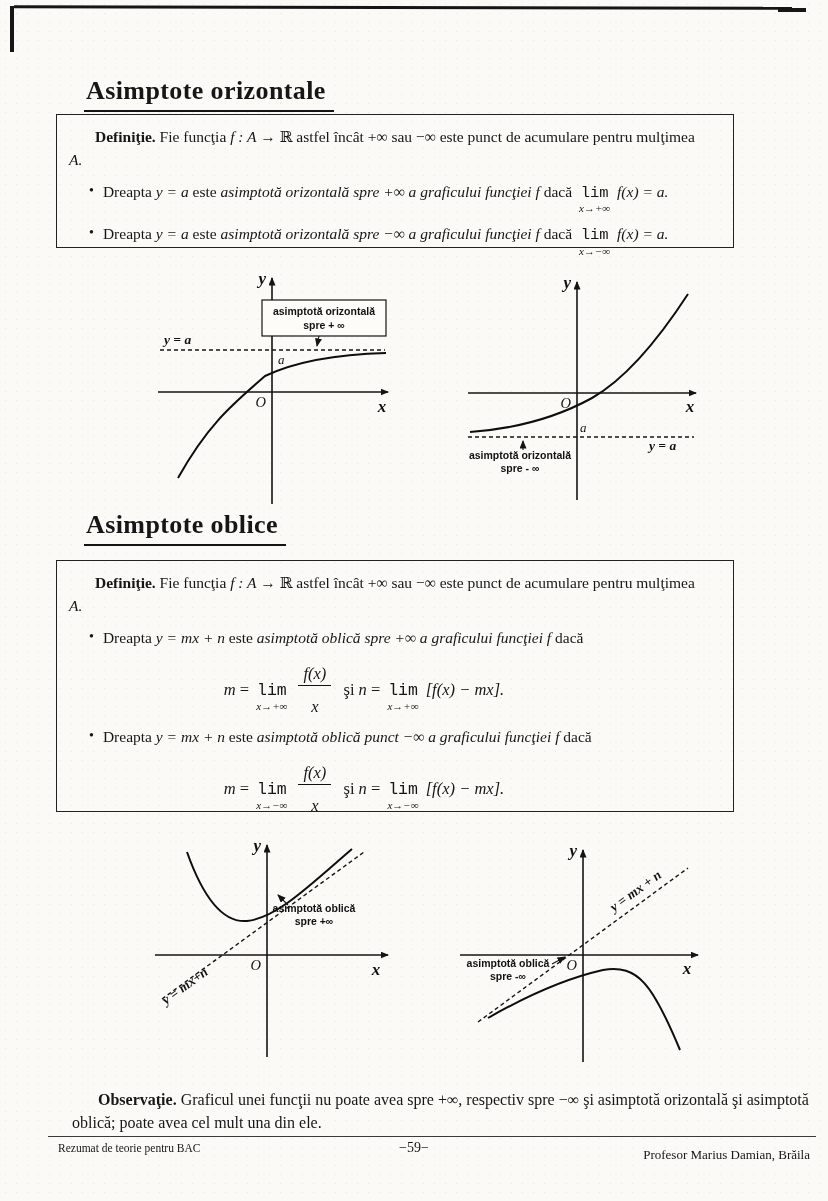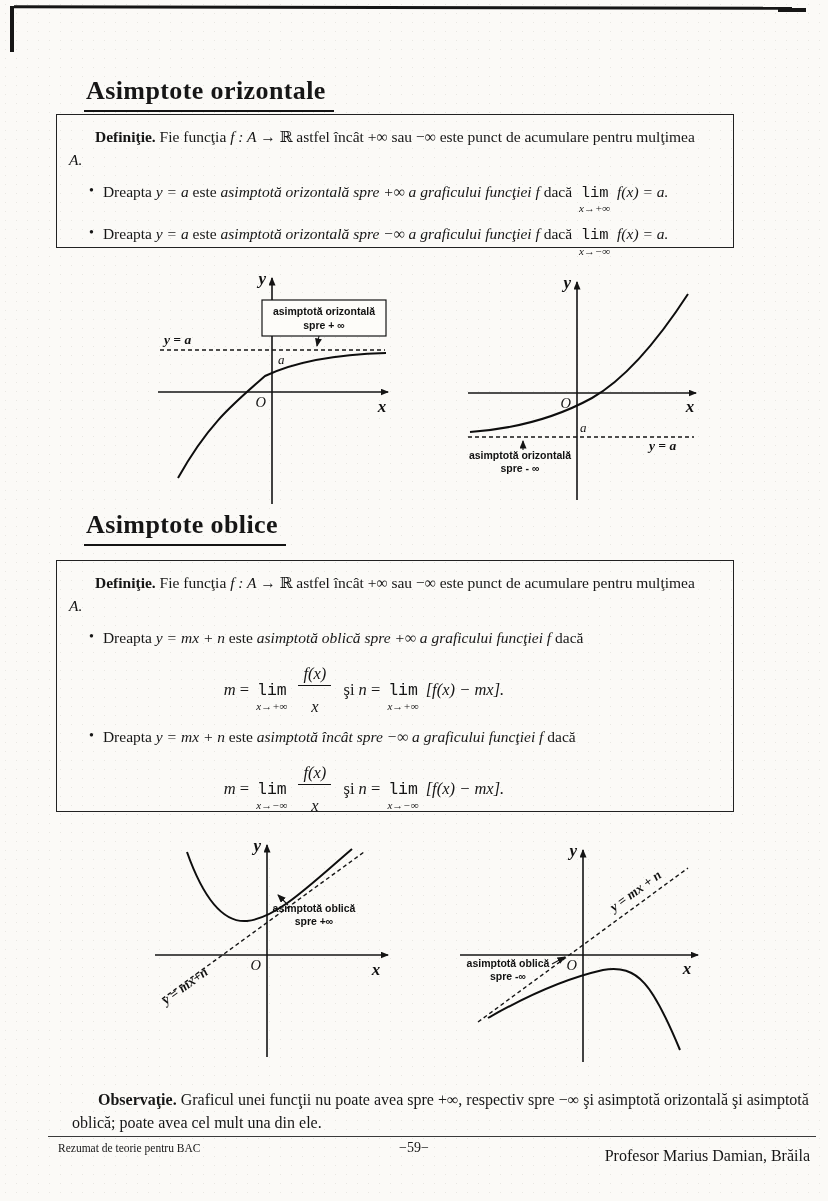--- a/index.html
+++ b/index.html
@@ -67,21 +67,21 @@
   .eq  { font-family:"Liberation Serif","DejaVu Serif",serif; font-size:13.5px; font-style:italic; font-weight:bold; }
   .al  { font-family:"Liberation Serif","DejaVu Serif",serif; font-size:13px; font-style:italic; }
   .ann { font-family:"Liberation Sans","DejaVu Sans",sans-serif; font-size:10.5px; font-weight:bold; text-anchor:middle; }
 
   .obs { position:absolute; left:56px; top:1072px; width:750px; margin:16px;
          font-size:16px; line-height:1.45; text-indent:26px; }
 
   .footer-rule { position:absolute; left:48px; right:12px; top:1136px; border-top:1.4px solid #3a3a3a; }
   .footer-left  { position:absolute; left:58px; top:1142px; font-size:11.5px; }
   .footer-center{ position:absolute; left:0; width:100%; top:1140px; text-align:center; font-size:14px; }
-  .footer-right { position:absolute; right:18px; top:1147px; font-size:16px; }
+  .footer-right { position:absolute; right:18px; top:1147px; font-size:13px; }
 </style>
 </head>
 <body>
 
 <div class="page">
 
   <div class="artifact art-top"></div>
   <div class="artifact art-left"></div>
   <div class="artifact art-right"></div>
 
@@ -161,21 +161,21 @@
           <span class="sub">x→+∞</span>
         </span><span class="frac">
           <span class="num">f(x)</span>
           <span class="den">x</span>
         </span><span> şi </span><span class="mi">n</span><span> = </span><span class="lim">
           <span class="top">lim</span>
           <span class="sub">x→+∞</span>
         </span><span class="mi"> [f(x) − mx].</span></div>
 
     <div class="blt">
-      <div class="blt-text"><span>Dreapta </span><span class="mi">y = mx + n</span><span> este </span><span class="mi">asimptotă încât spre −∞ a graficului funcţiei f</span><span> dacă</span></div>
+      <div class="blt-text"><span>Dreapta </span><span class="mi">y = mx + n</span><span> este </span><span class="mi">asimptotă oblică punct −∞ a graficului funcţiei f</span><span> dacă</span></div>
     </div>
     <div class="formula"><span class="mi">m</span><span> = </span><span class="lim">
           <span class="top">lim</span>
           <span class="sub">x→−∞</span>
         </span><span class="frac">
           <span class="num">f(x)</span>
           <span class="den">x</span>
         </span><span> şi </span><span class="mi">n</span><span> = </span><span class="lim">
           <span class="top">lim</span>
           <span class="sub">x→−∞</span>

